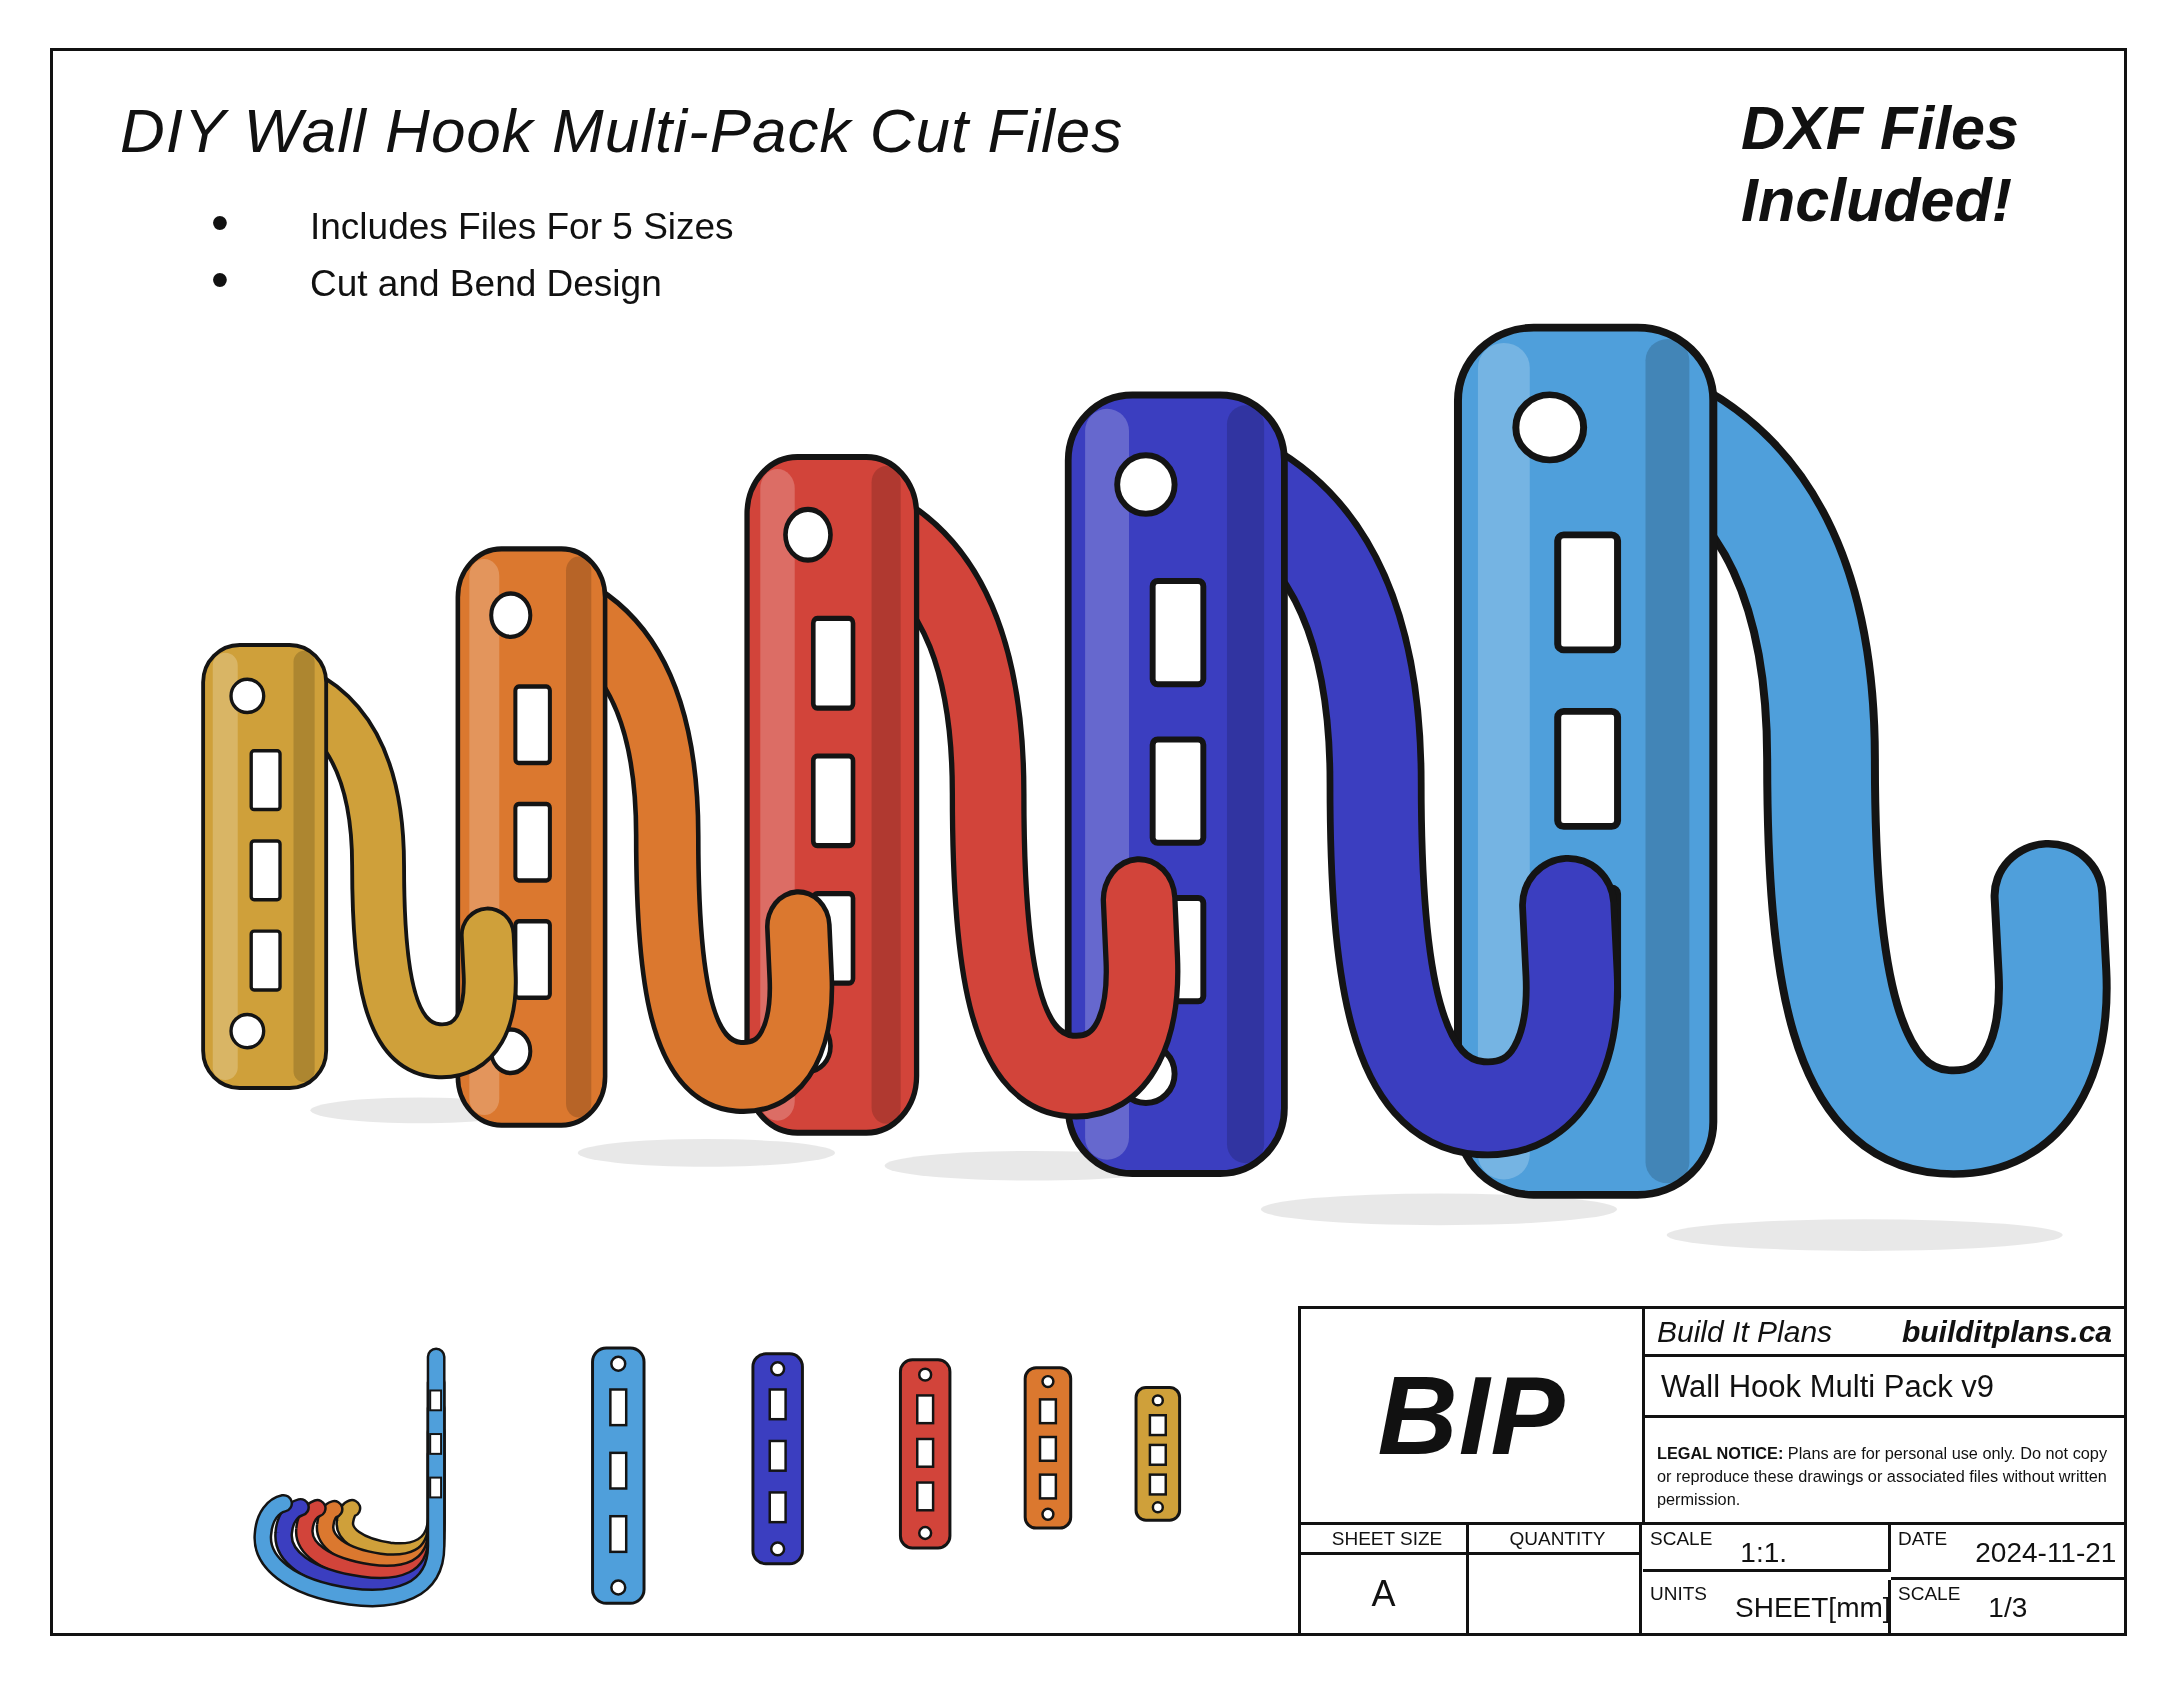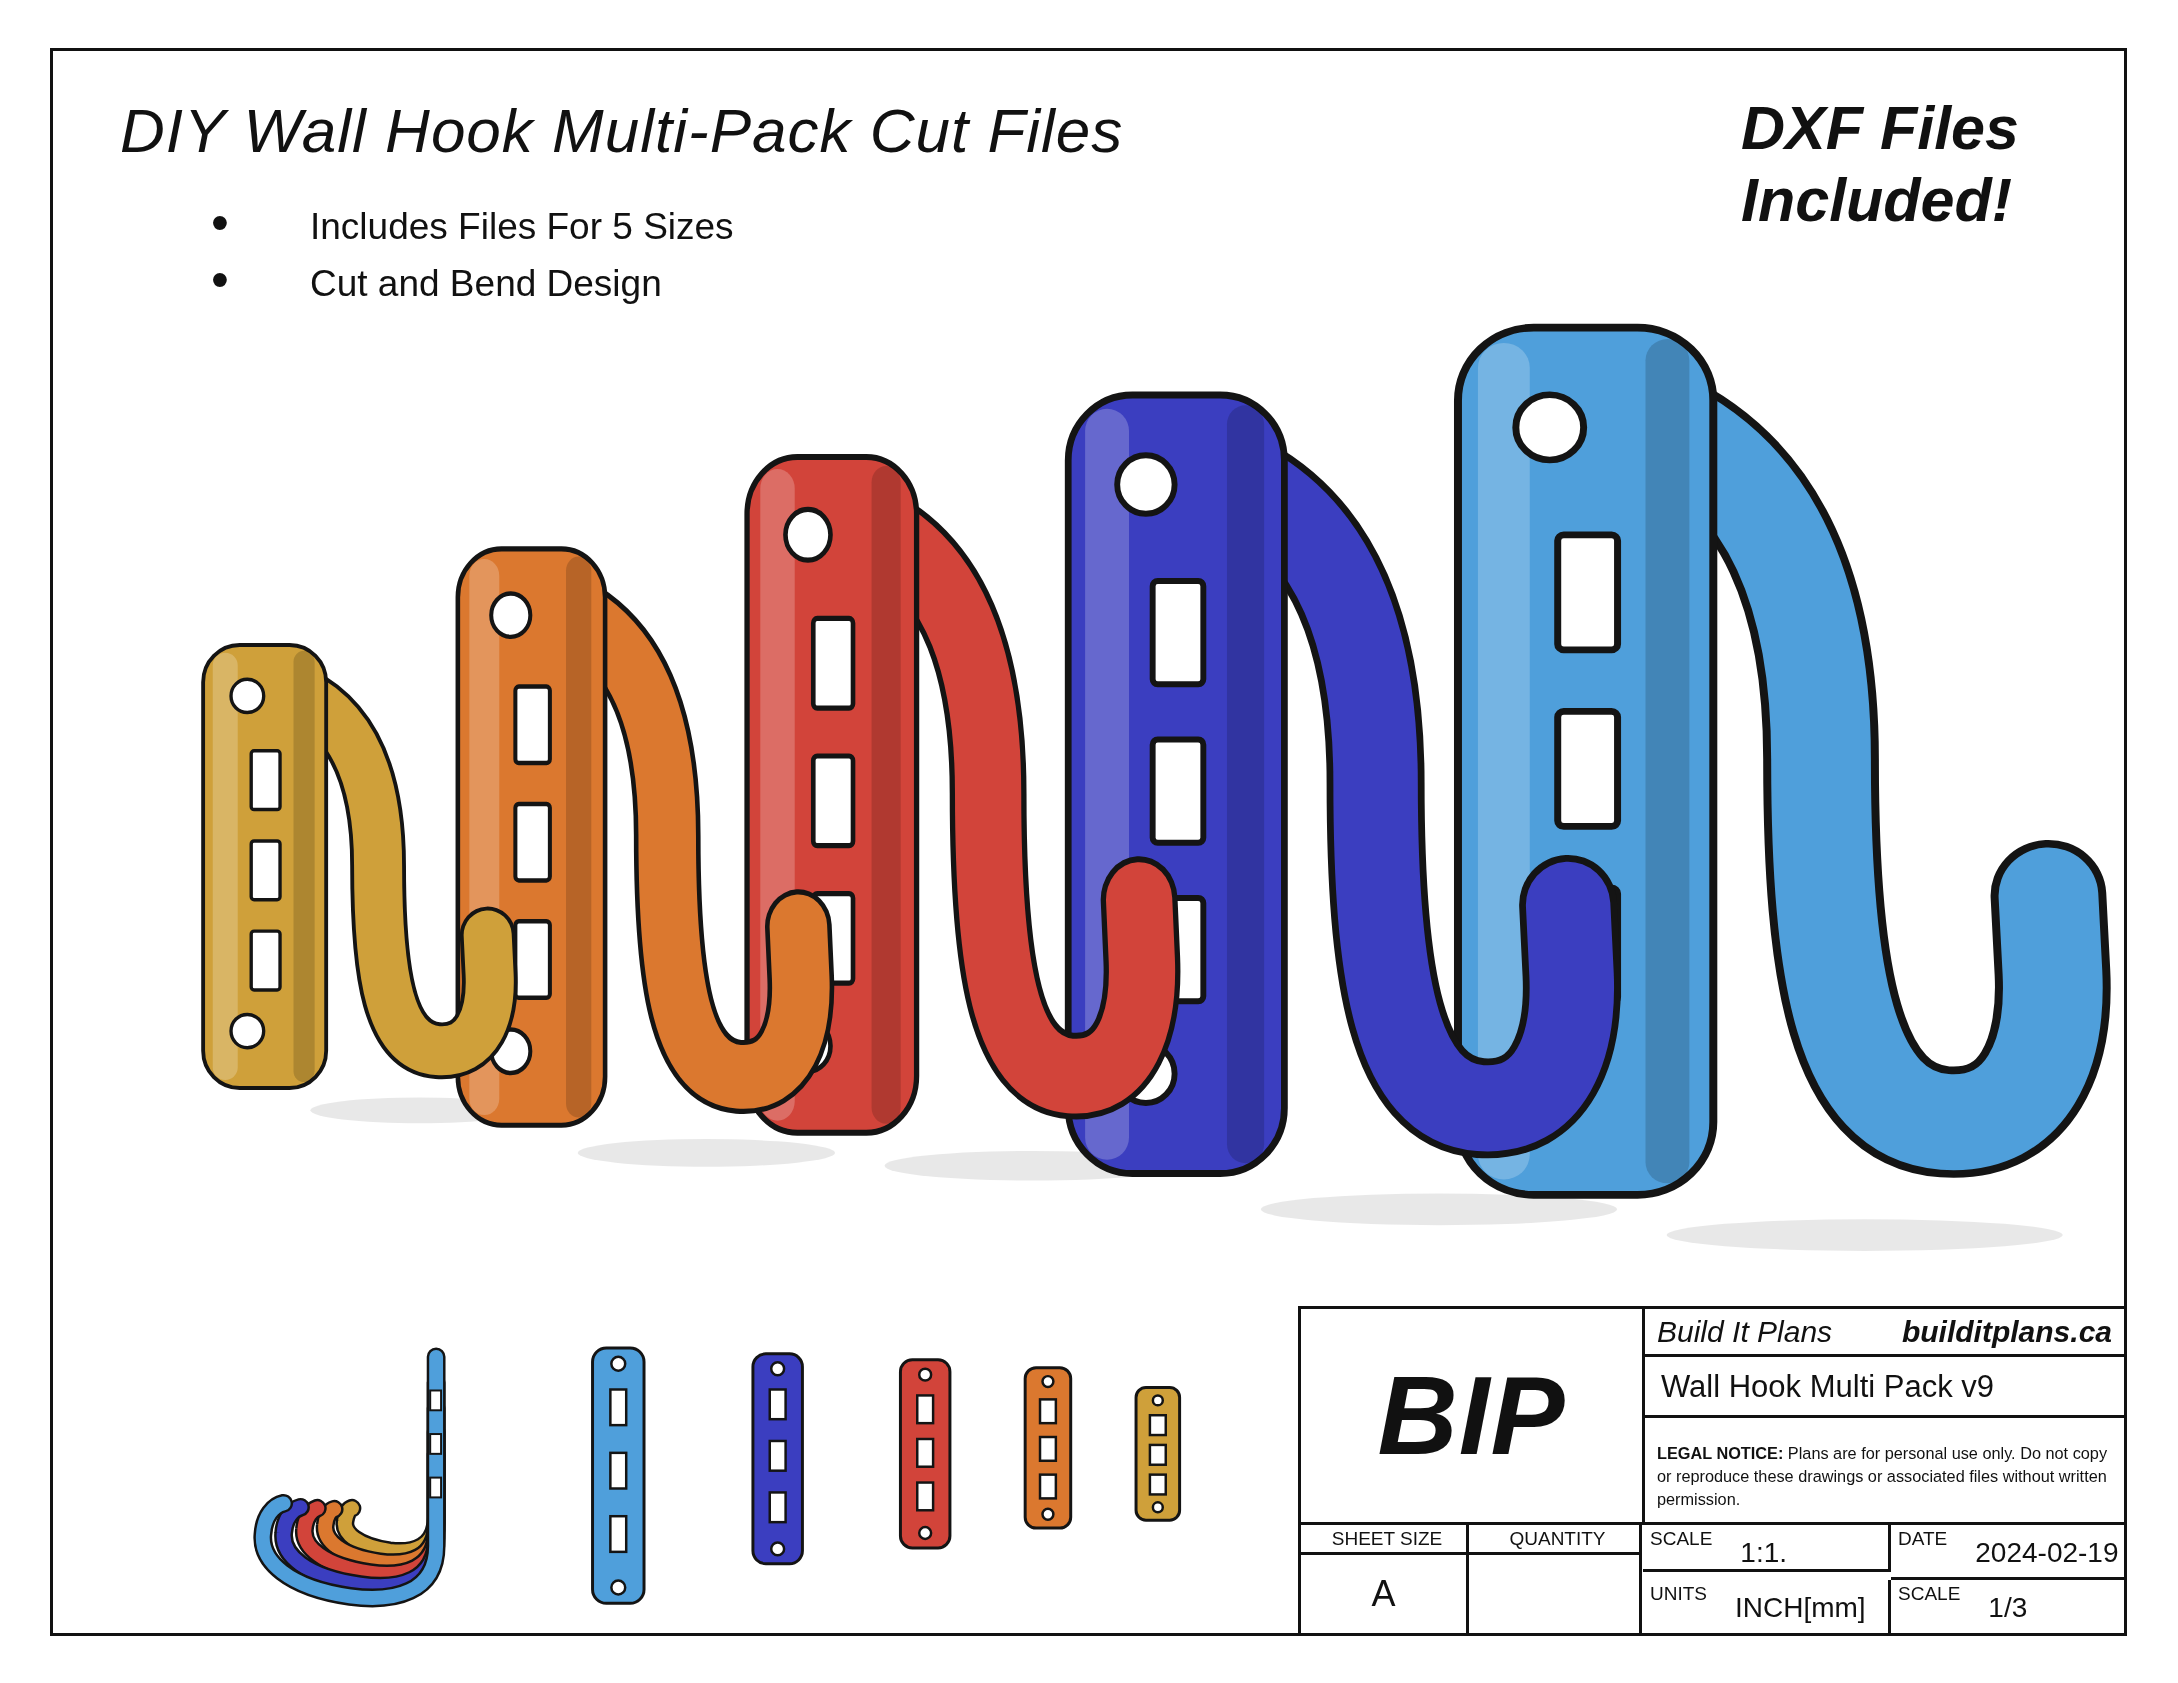--- a/index.html
+++ b/index.html
@@ -177,25 +177,25 @@
         <div class="cell c-quantity">
           <div class="lblstrip lbl">QUANTITY</div>
           <span class="val"></span>
         </div>
         <div class="cell c-scale paircell">
           <span class="lbl">SCALE</span>
           <span class="val">1:1.</span>
         </div>
         <div class="cell c-date paircell">
           <span class="lbl">DATE</span>
-          <span class="val">2024-02-19</span>
+          <span class="val">2024-11-21</span>
         </div>
         <div class="cell c-units paircell">
           <span class="lbl">UNITS</span>
-          <span class="val">INCH[mm]</span>
+          <span class="val">SHEET[mm]</span>
         </div>
         <div class="cell c-sheet paircell">
           <span class="lbl">SCALE</span>
           <span class="val">1/3</span>
         </div>
       </div>
     </div>
 
   </div>
 </div>

